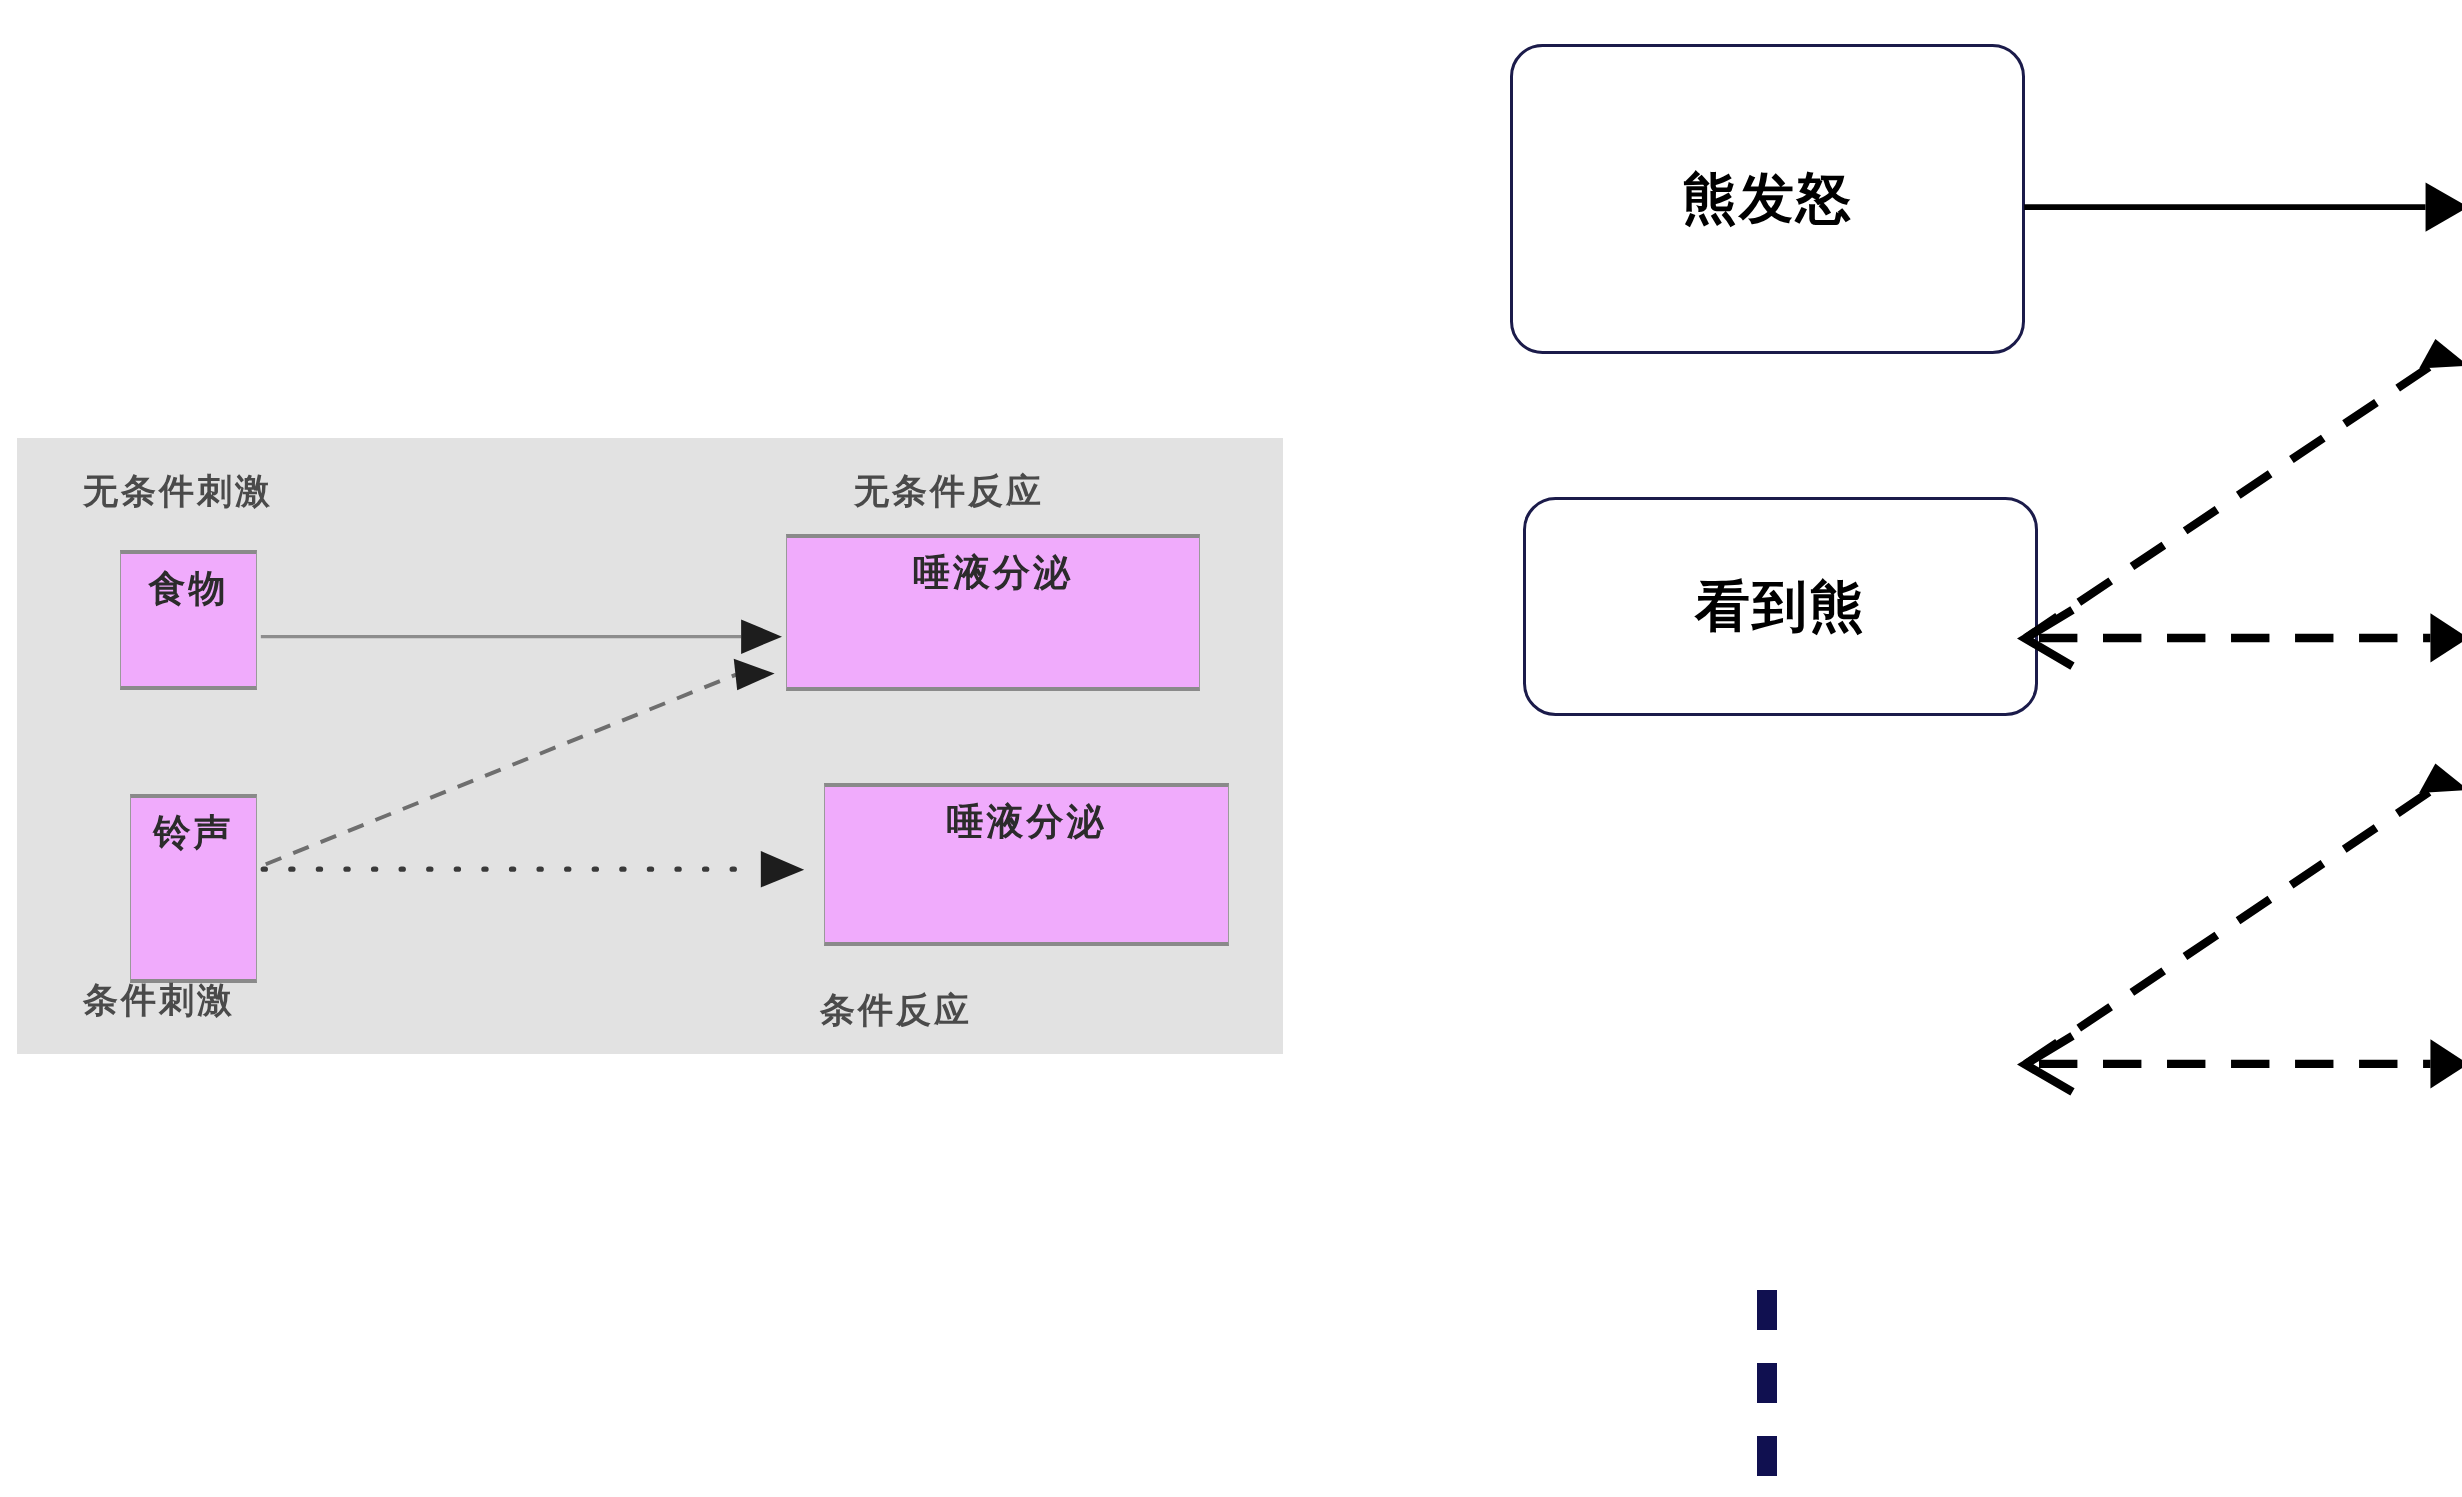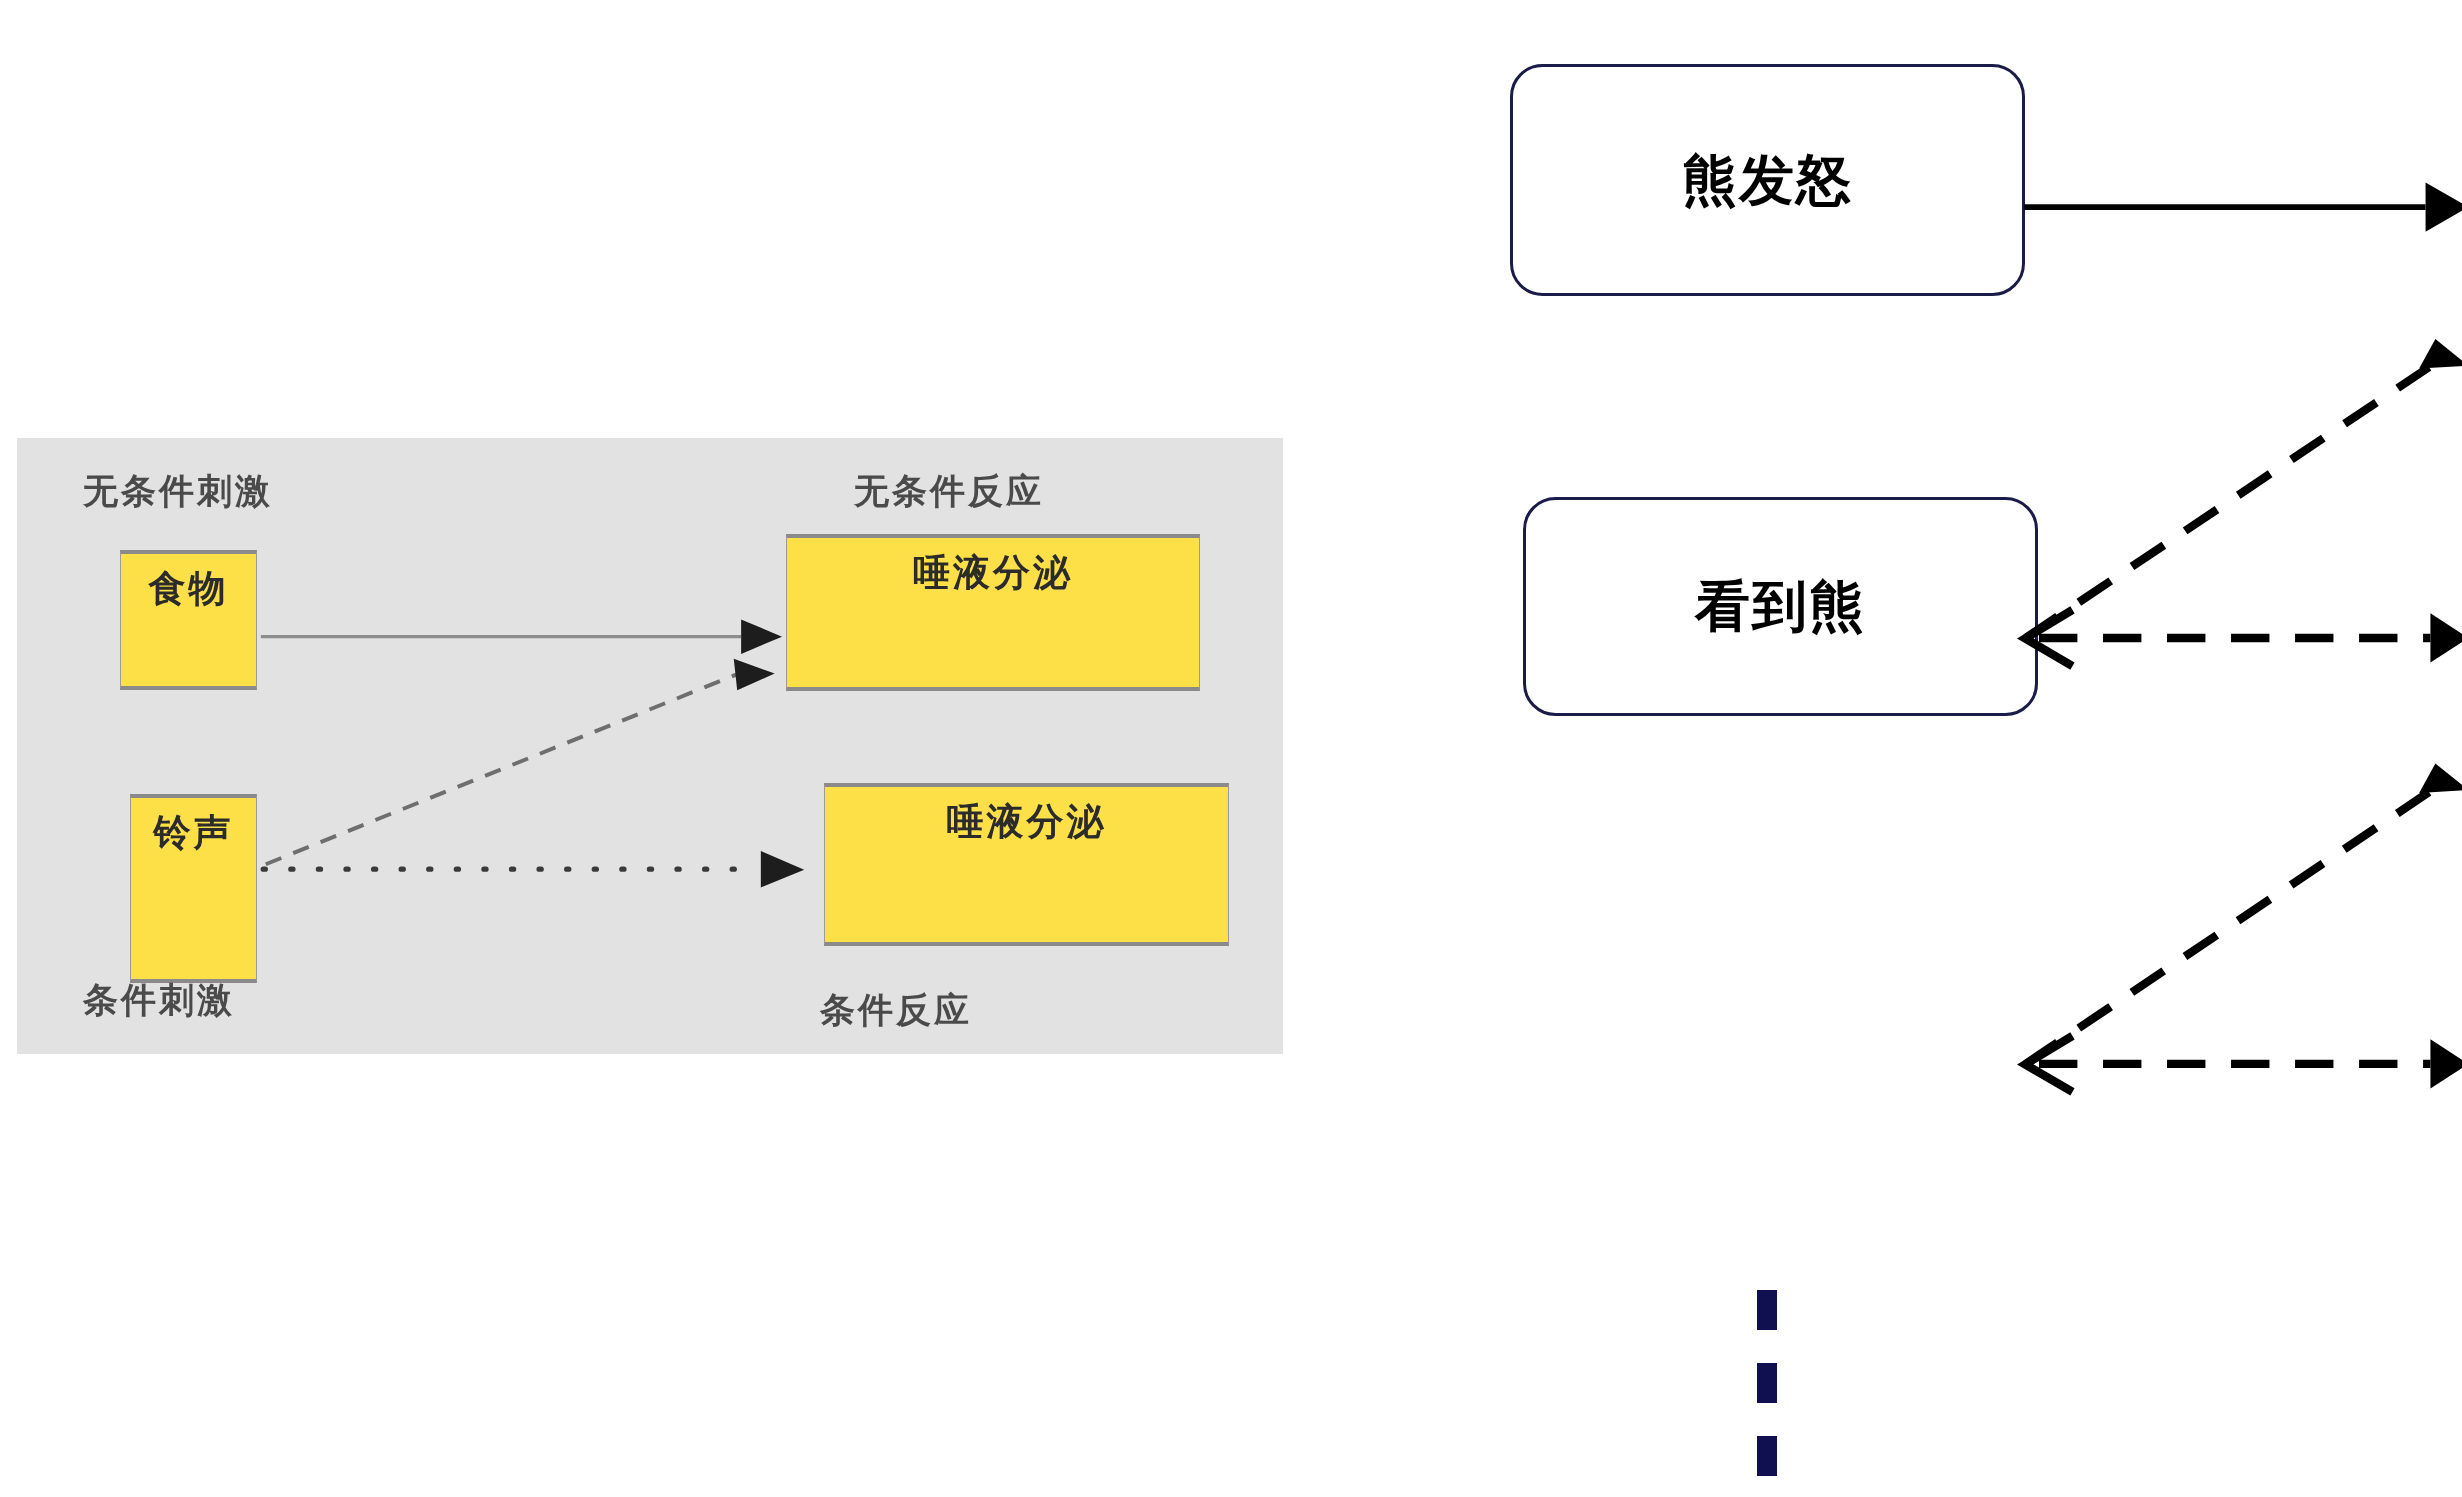--- a/index.html
+++ b/index.html
@@ -12,21 +12,21 @@
 
   .pv-head{position:absolute;font-size:35px;color:#4a4a4a;font-weight:600;
        letter-spacing:3px;white-space:nowrap;margin-top:16px;}
   #pv-head-us{left:66px;top:13.8px;}
   #pv-head-ur{left:837px;top:13.8px;}
   .pv-foot{position:absolute;font-size:35px;color:#4a4a4a;font-weight:600;
        letter-spacing:3px;white-space:nowrap;}
   #pv-foot-cs{left:66px;top:539px;}
   #pv-foot-cr{left:803px;top:549px;}
 
-  .pv-box{position:absolute;background:#fde047;border:1.5px solid #9a9a9a;
+  .pv-box{position:absolute;background:#f0abfc;border:1.5px solid #9a9a9a;
        border-top:4.9px solid #8a8a8a;border-bottom:4.9px solid #8a8a8a;
        box-sizing:border-box;padding-left:13px;}
   .pv-box span{position:absolute;left:0;right:0;top:9.8px;text-align:center;
        font-size:37px;color:#2b2b2b;font-weight:600;letter-spacing:3px;
        white-space:nowrap;}
   #pv-box-food{left:103px;top:112px;width:137px;height:140px;}
   #pv-box-bell{left:113px;top:356px;width:127px;height:189px;}
   #pv-box-sal1{left:769px;top:96px;width:414px;height:157px;}
   #pv-box-sal2{left:807px;top:345px;width:405px;height:163px;}
 
@@ -34,21 +34,21 @@
 
   
   #rl-panel{position:absolute;left:1453px;top:0;width:1853px;height:1498px;}
 
   .rl-box{position:absolute;background:#ffffff;border:3.4px solid #1b1b4a;
        border-radius:32.5px;box-sizing:border-box;display:flex;
        align-items:center;justify-content:center;}
   .rl-label{font-size:55px;color:#000;font-weight:700;letter-spacing:2px;
        line-height:1.18;text-align:center;white-space:pre-line;}
 
-  #rl-box-anger {left:57px;  top:64px;  width:515px;height:232px;}
+  #rl-box-anger {left:57px;  top:44px;  width:515px;height:310px;font-family:Liberation Serif, serif;}
   #rl-box-seebear{left:70px; top:497px; width:515px;height:219px;}
   #rl-box-claw  {left:57px;  top:921px; width:515px;height:281px;}
 
   #rl-svg{position:absolute;left:0;top:0;width:1853px;height:1498px;
        pointer-events:none;}
 
   .dots{position:absolute;display:flex;flex-direction:column;
        align-items:center;gap:33px;}
   .dots i{display:block;width:19.7px;height:40px;}
   #dots-left{left:304px;top:1290px;}

